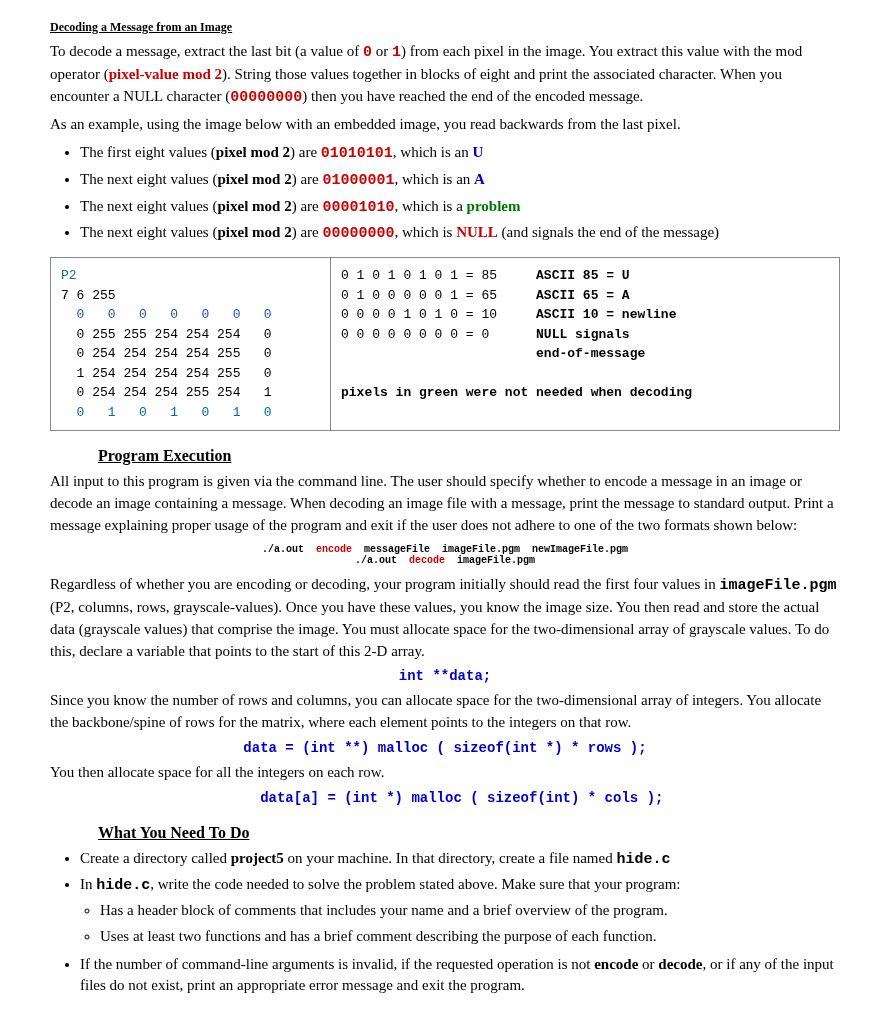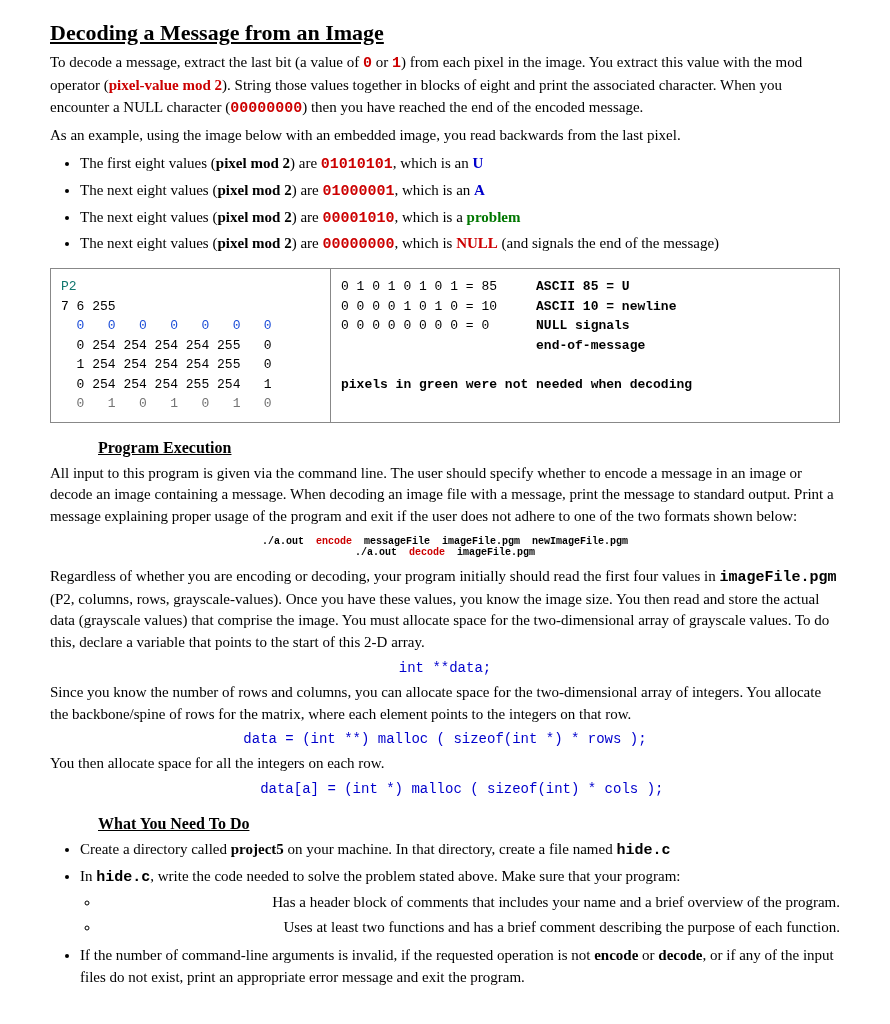--- a/index.html
+++ b/index.html
@@ -8,21 +8,21 @@
       font-family: Times New Roman, Times, serif;
       font-size: 15px;
       color: #000;
       padding: 20px 50px;
       width: 890px;
       min-height: 1024px;
     }
     .page-title {
       font-weight: bold;
       text-decoration: underline;
-      font-size: 22px;
+      font-size: 12px;
       margin-bottom: 6px;
     }
     .section-title {
       font-weight: bold;
       text-decoration: underline;
       font-size: 16px;
       margin-bottom: 6px;
       margin-left: 48px;
     }
     p { margin-bottom: 6px; line-height: 1.45; }
@@ -57,27 +57,27 @@
       font-family: Courier New, Courier, monospace;
       font-size: 10px;
       margin: 8px 0;
       font-weight: bold;
     }
 
     .code-center {
       text-align: center;
       font-family: Courier New, Courier, monospace;
       font-size: 14px;
-      font-weight: normal;
+      font-weight: bold;
       margin: 6px 0;
       color: #0000cc;
     }
 
     .section-gap { margin-top: 16px; }
-    .sub-list { list-style-type: circle; margin-left: 20px; margin-top: 3px; text-align: right; }
+    .sub-list { list-style-type: circle; margin-left: 20px; margin-top: 3px; }
   </style>
 </head>
 <body>
 
 <div class="page-title">Decoding a Message from an Image</div>
 
 <p>
   <span>To decode a message, extract the last bit (a value of </span><span class="red code-inline">0</span><span> or </span><span class="red code-inline">1</span><span>) from each pixel in the image.  You extract this value with the mod operator (</span><span class="red">pixel-value mod 2</span><span>).  String those values together in blocks of eight and print the associated character.  When you encounter a NULL character (</span><span class="red code-inline">00000000</span><span>) then you have reached the end of the encoded message.</span>
 </p>
 
@@ -96,27 +96,29 @@
   <li>
     The next eight values (<strong>pixel mod 2</strong>) are <span class="red code-inline">00000000</span>, which is <strong class="red">NULL</strong> (and signals the end of the message)
   </li>
 </ul>
 
 <div class="code-box">
   <div class="code-left">
     <div style="color:#0f766e;">P2</div>
     <div>7 6 255</div>
     <div style="color:#1d4ed8;">&nbsp;&nbsp;0&nbsp;&nbsp; 0&nbsp;&nbsp; 0&nbsp;&nbsp; 0&nbsp;&nbsp; 0&nbsp;&nbsp; 0&nbsp;&nbsp; 0</div>
+    <div>&nbsp;&nbsp;0 255 255 254 254 254&nbsp;&nbsp; 0</div>
     <div>&nbsp;&nbsp;0 254 254 254 254 255&nbsp;&nbsp; 0</div>
     <div>&nbsp;&nbsp;1 254 254 254 254 255&nbsp;&nbsp; 0</div>
     <div>&nbsp;&nbsp;0 254 254 254 255 254&nbsp;&nbsp; 1</div>
-    <div style="color:#737373;">&nbsp;&nbsp;0&nbsp;&nbsp; 1&nbsp;&nbsp; 0&nbsp;&nbsp; 1&nbsp;&nbsp; 0&nbsp;&nbsp; 1&nbsp;&nbsp; 0</div>
+    <div style="color:#0369a1;">&nbsp;&nbsp;0&nbsp;&nbsp; 1&nbsp;&nbsp; 0&nbsp;&nbsp; 1&nbsp;&nbsp; 0&nbsp;&nbsp; 1&nbsp;&nbsp; 0</div>
   </div>
   <div class="code-right">
     <div>0 1 0 1 0 1 0 1 = 85&nbsp;&nbsp;&nbsp;&nbsp; <strong>ASCII 85 = U</strong></div>
+    <div>0 1 0 0 0 0 0 1 = 65&nbsp;&nbsp;&nbsp;&nbsp; <strong>ASCII 65 = A</strong></div>
     <div>0 0 0 0 1 0 1 0 = 10&nbsp;&nbsp;&nbsp;&nbsp; <strong>ASCII 10 = newline</strong></div>
     <div>0 0 0 0 0 0 0 0 = 0&nbsp;&nbsp;&nbsp;&nbsp;&nbsp; <strong>NULL signals</strong></div>
     <div>&nbsp;&nbsp;&nbsp;&nbsp;&nbsp;&nbsp;&nbsp;&nbsp;&nbsp;&nbsp;&nbsp;&nbsp;&nbsp;&nbsp;&nbsp;&nbsp;&nbsp;&nbsp;&nbsp;&nbsp;&nbsp;&nbsp;&nbsp;&nbsp; <strong>end-of-message</strong></div>
     <br>
     <div><strong>pixels in green were not needed when decoding</strong></div>
   </div>
 </div>
 
 <div class="section-gap">
   <div class="section-title">Program Execution</div>

